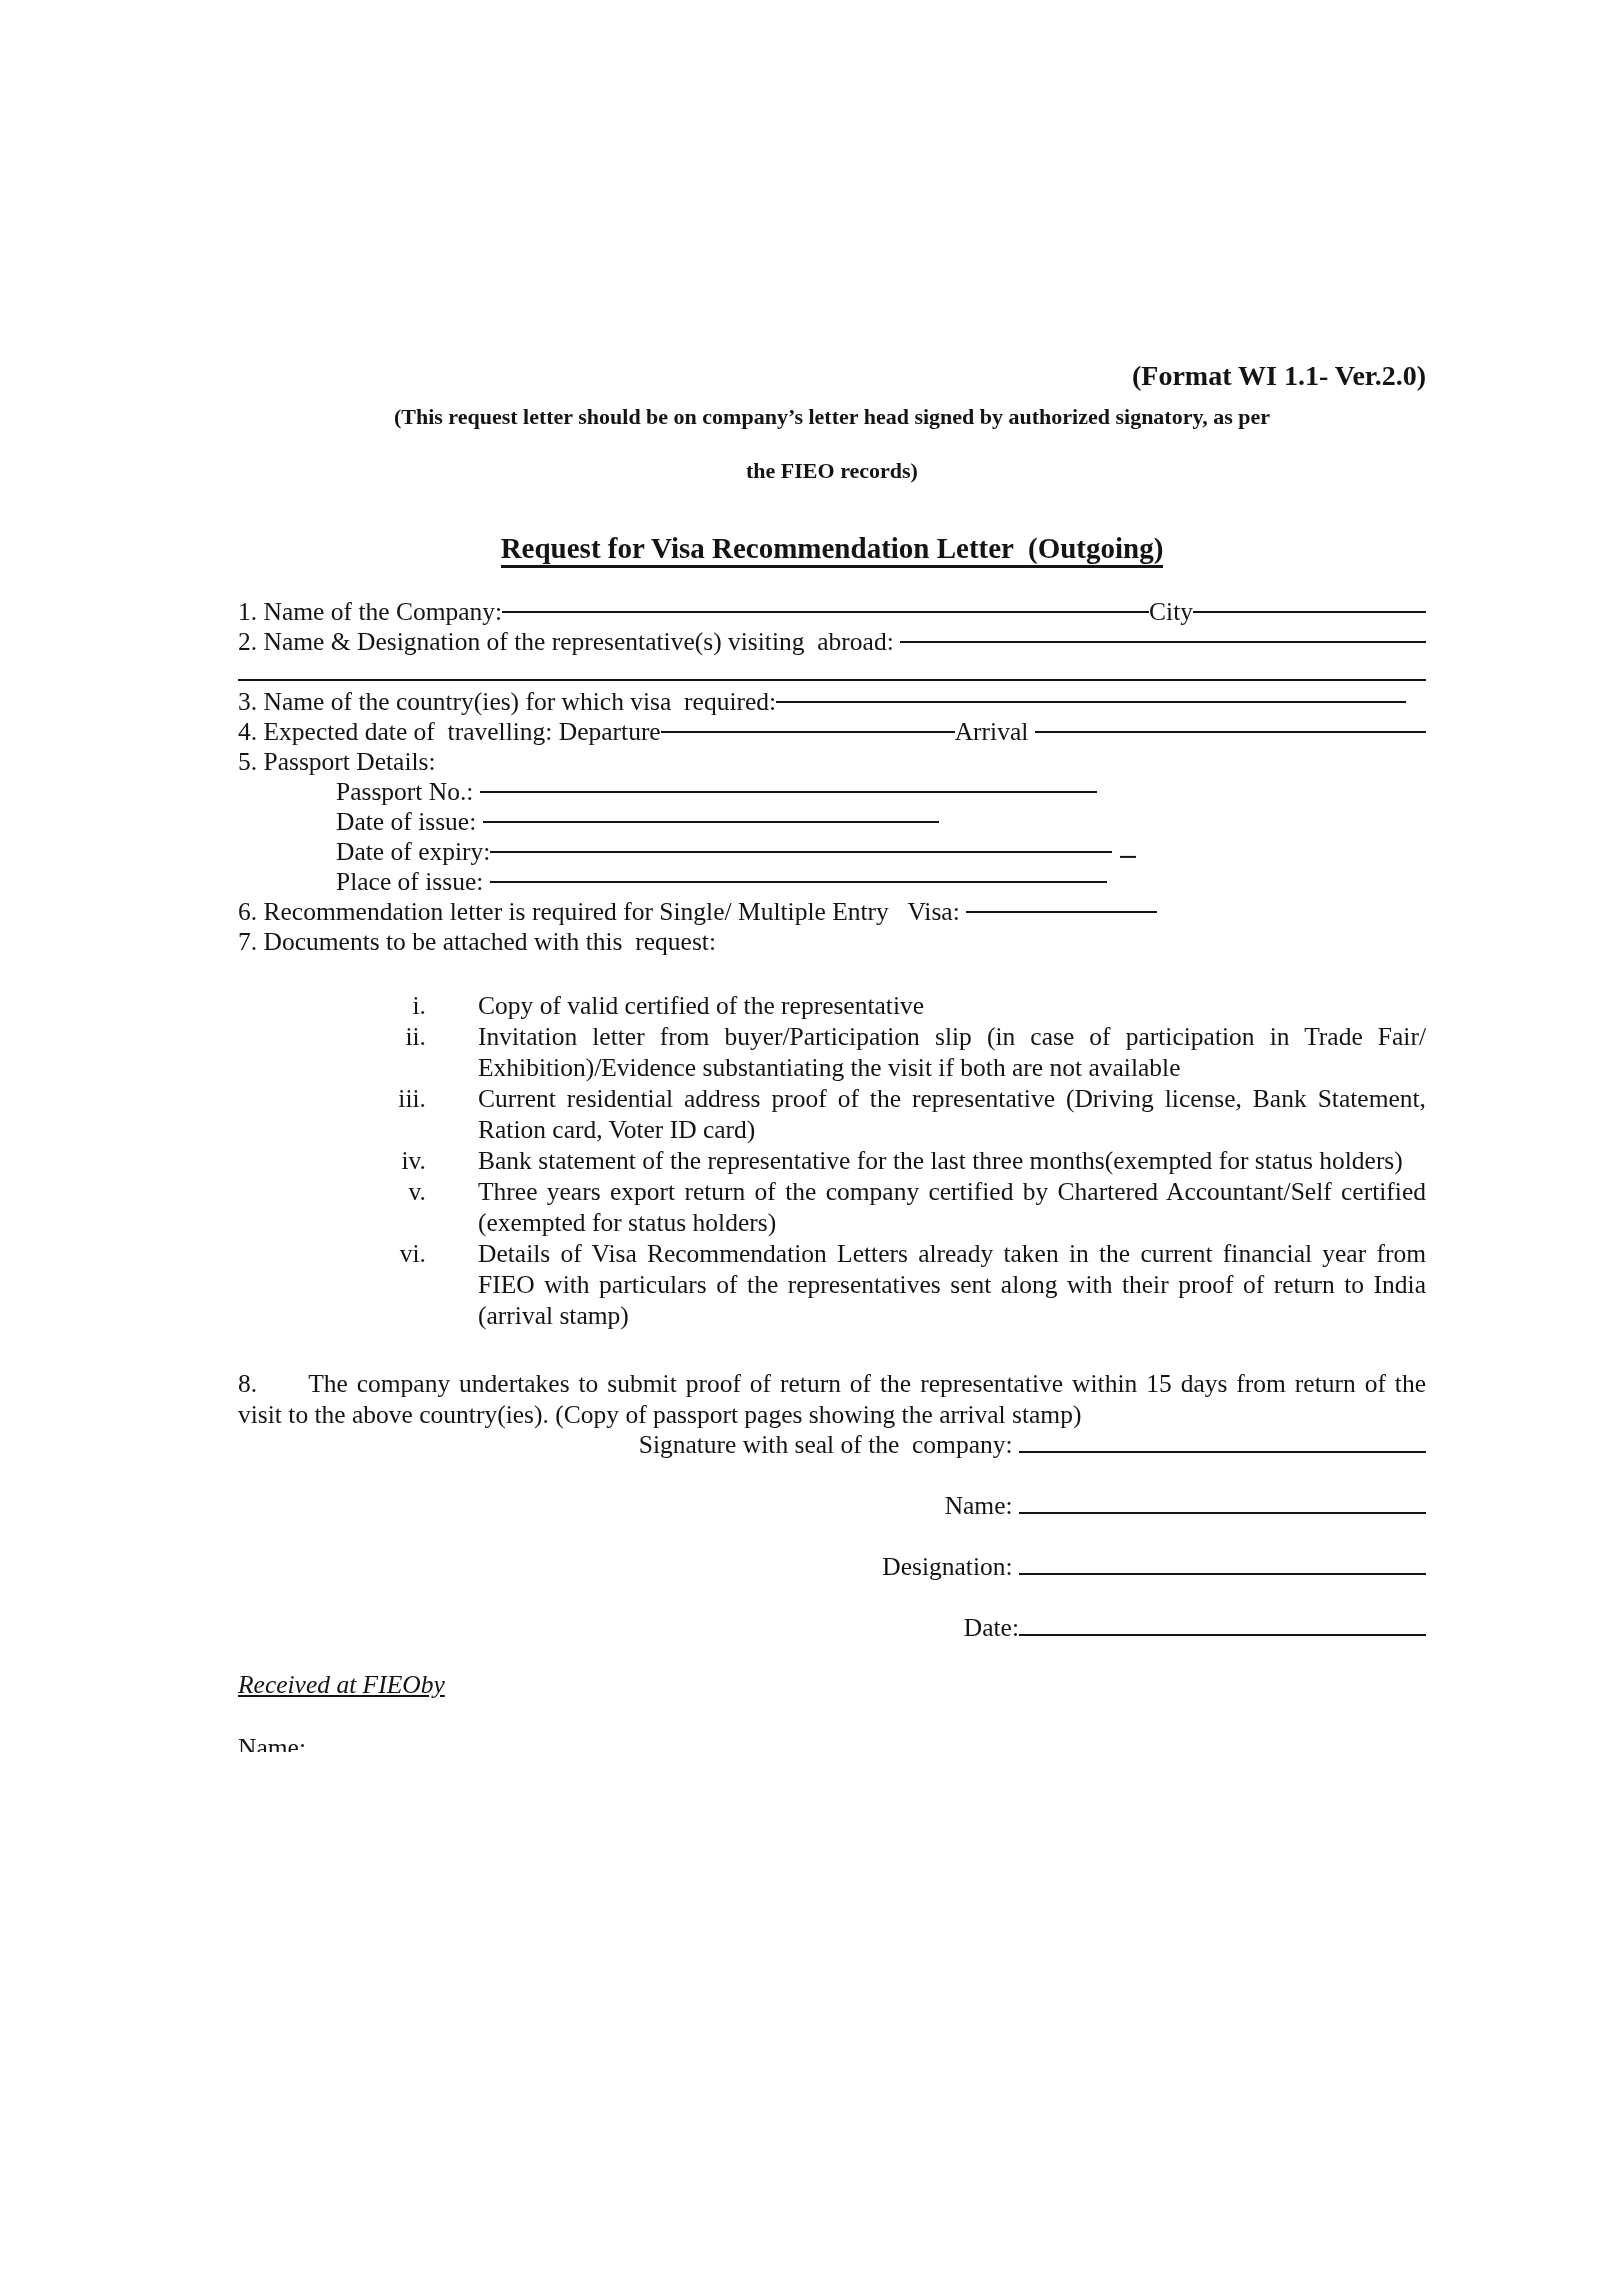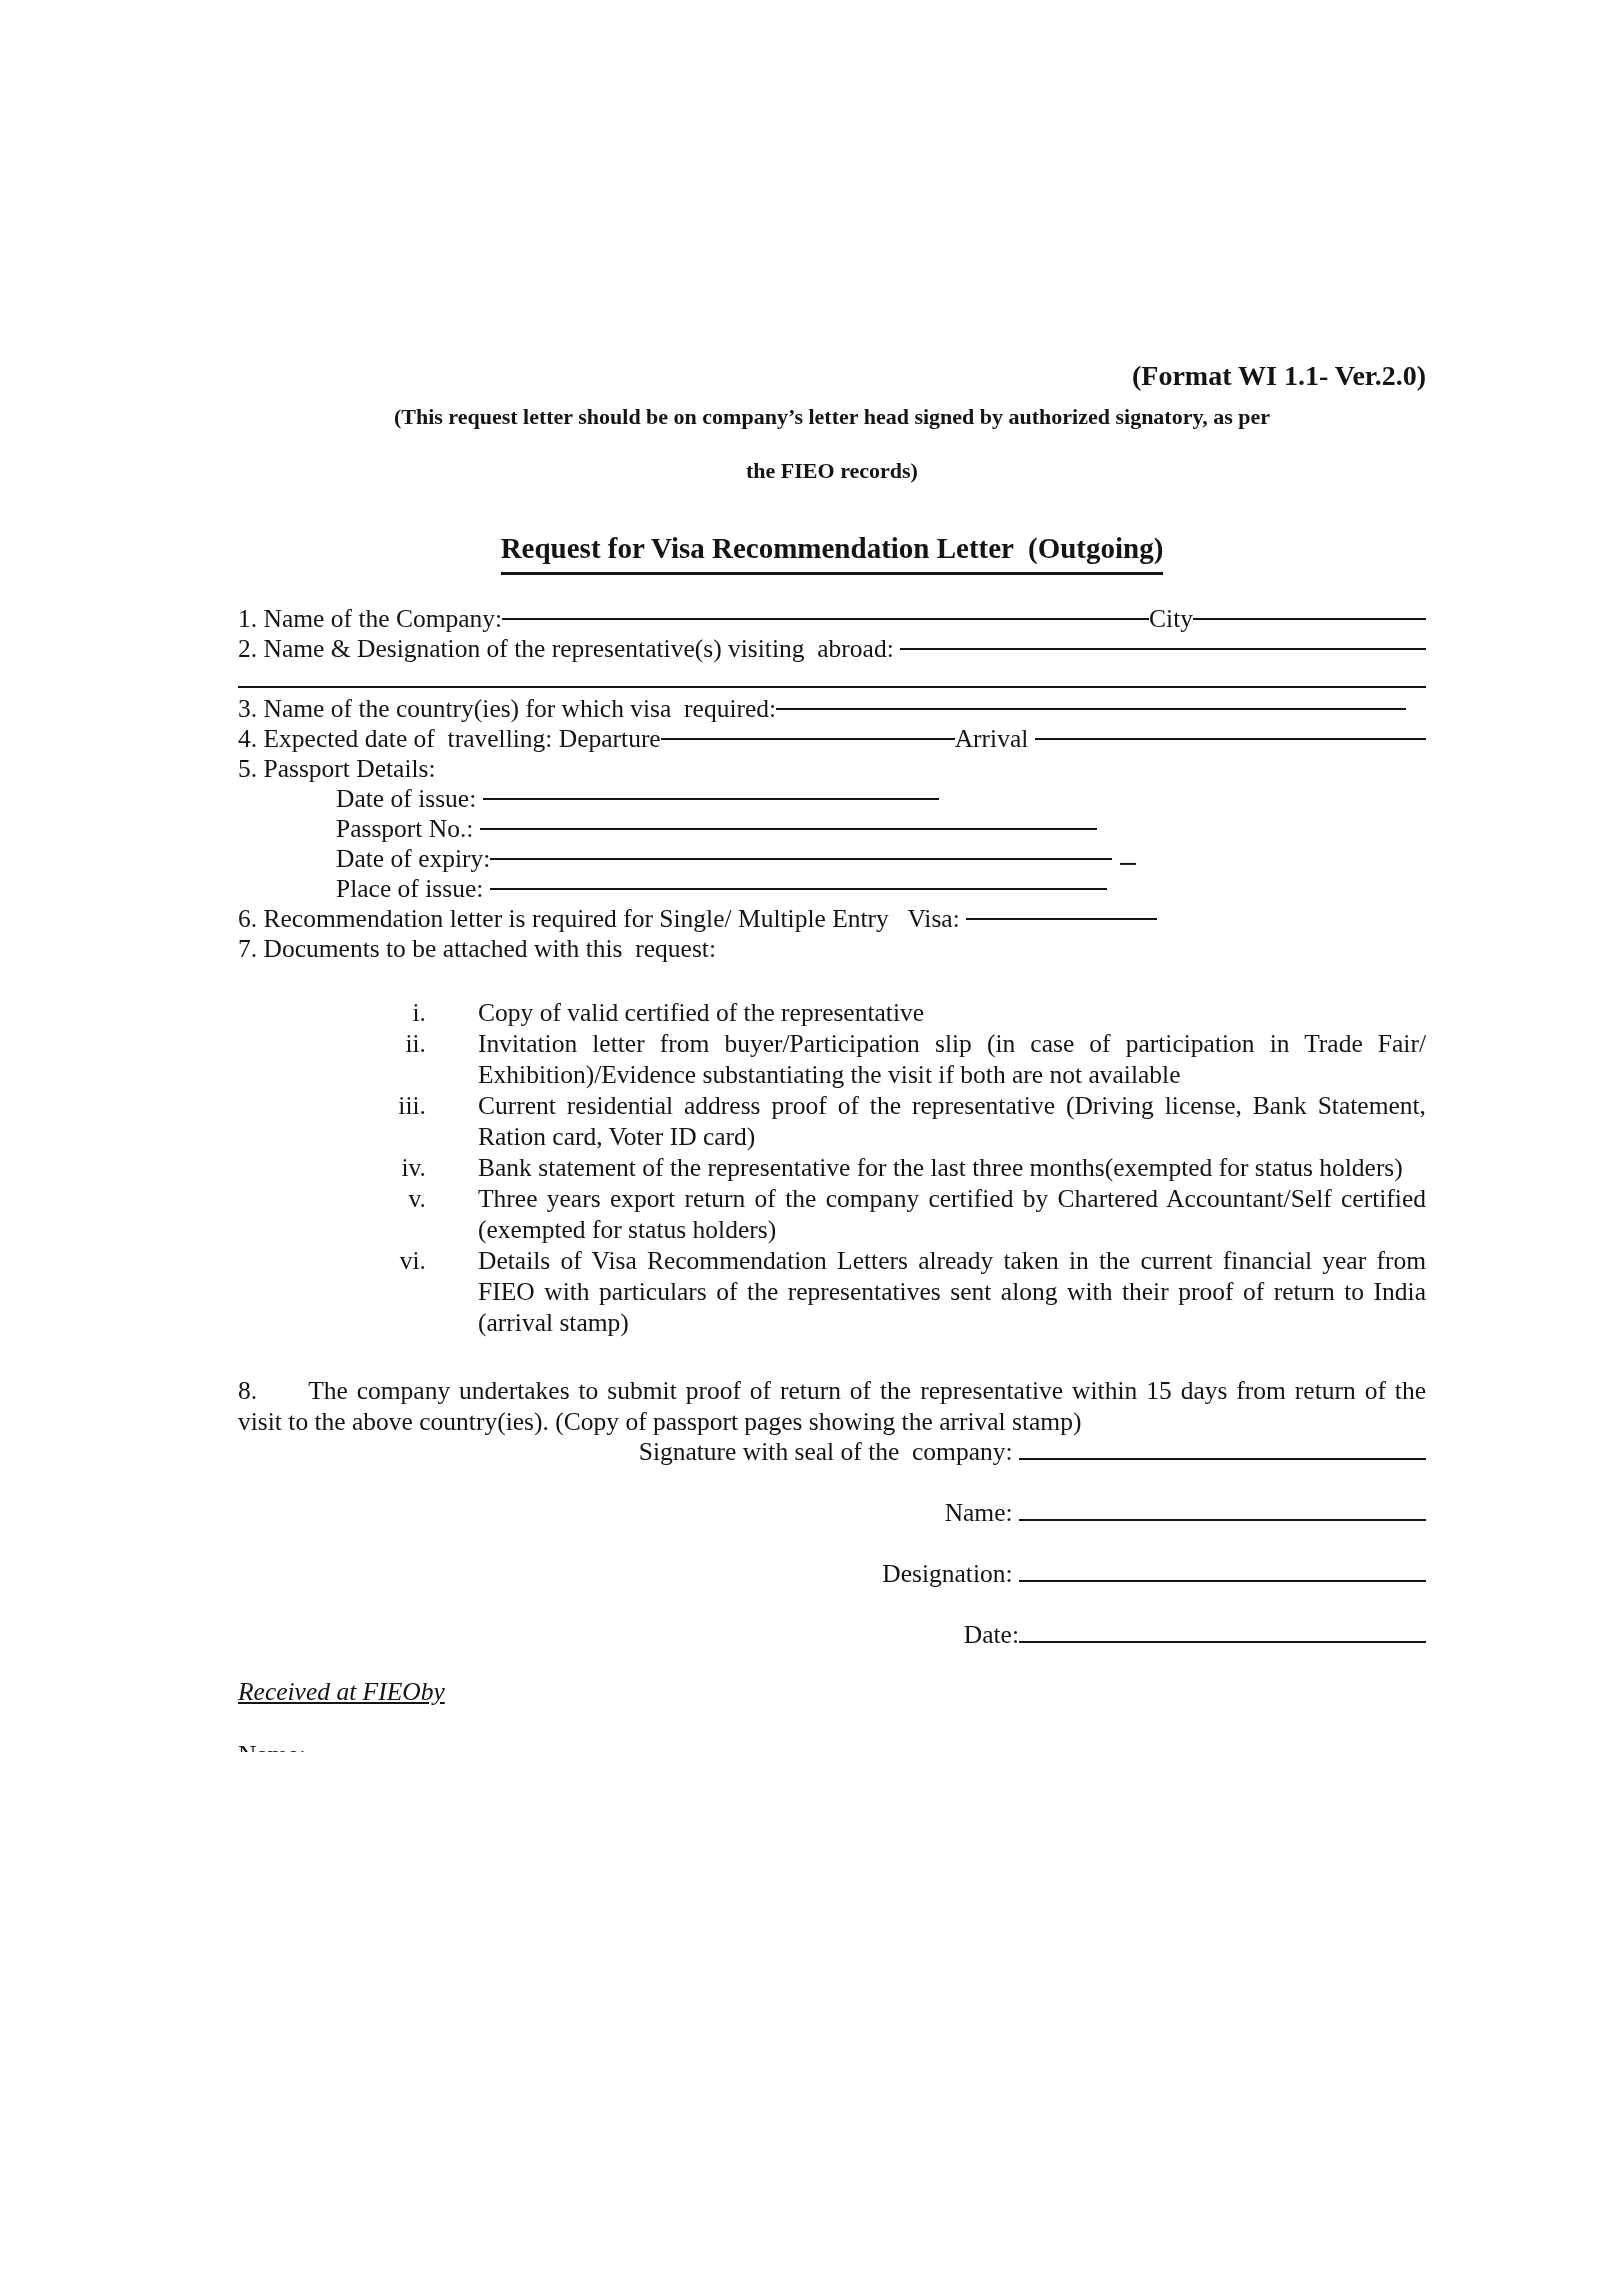--- a/index.html
+++ b/index.html
@@ -35,21 +35,21 @@
   }
   .note1 { margin-top: 7.8px; }
   .note2 { margin-top: 21.6px; }
 
   .title-wrap { text-align: center; margin-top: 45px; }
   .doc-title {
     display: inline-block;
     font-weight: bold;
     font-size: 29px;
     border-bottom: 3.9px solid #141414;
-    padding-bottom: 7px;
+    padding-bottom: 0;
     white-space: pre-wrap;
     text-align: right;
   }
 
   .form-section { margin-top: 29px; }
   .form-line {
     display: flex;
     align-items: center;
     line-height: 30px;
   }
@@ -148,26 +148,26 @@
         <span class="blank" style="width:294px;"></span>
         <span class="label">Arrival </span>
         <span class="blank fill"></span>
       </div>
 
       <div class="form-line">
         <span class="label">5. Passport Details:</span>
       </div>
 
       <div class="form-line indent">
+        <span class="label">Passport No.: </span>
+        <span class="blank" style="width:617px;"></span>
+      </div>
+      <div class="form-line indent">
         <span class="label">Date of issue: </span>
         <span class="blank" style="width:456px;"></span>
-      </div>
-      <div class="form-line indent">
-        <span class="label">Passport No.: </span>
-        <span class="blank" style="width:617px;"></span>
       </div>
       <div class="form-line indent">
         <span class="label">Date of expiry:</span>
         <span class="blank" style="width:622px;"></span>
         <span class="blank-stub"></span>
       </div>
       <div class="form-line indent">
         <span class="label">Place of issue: </span>
         <span class="blank" style="width:617px;"></span>
       </div>

